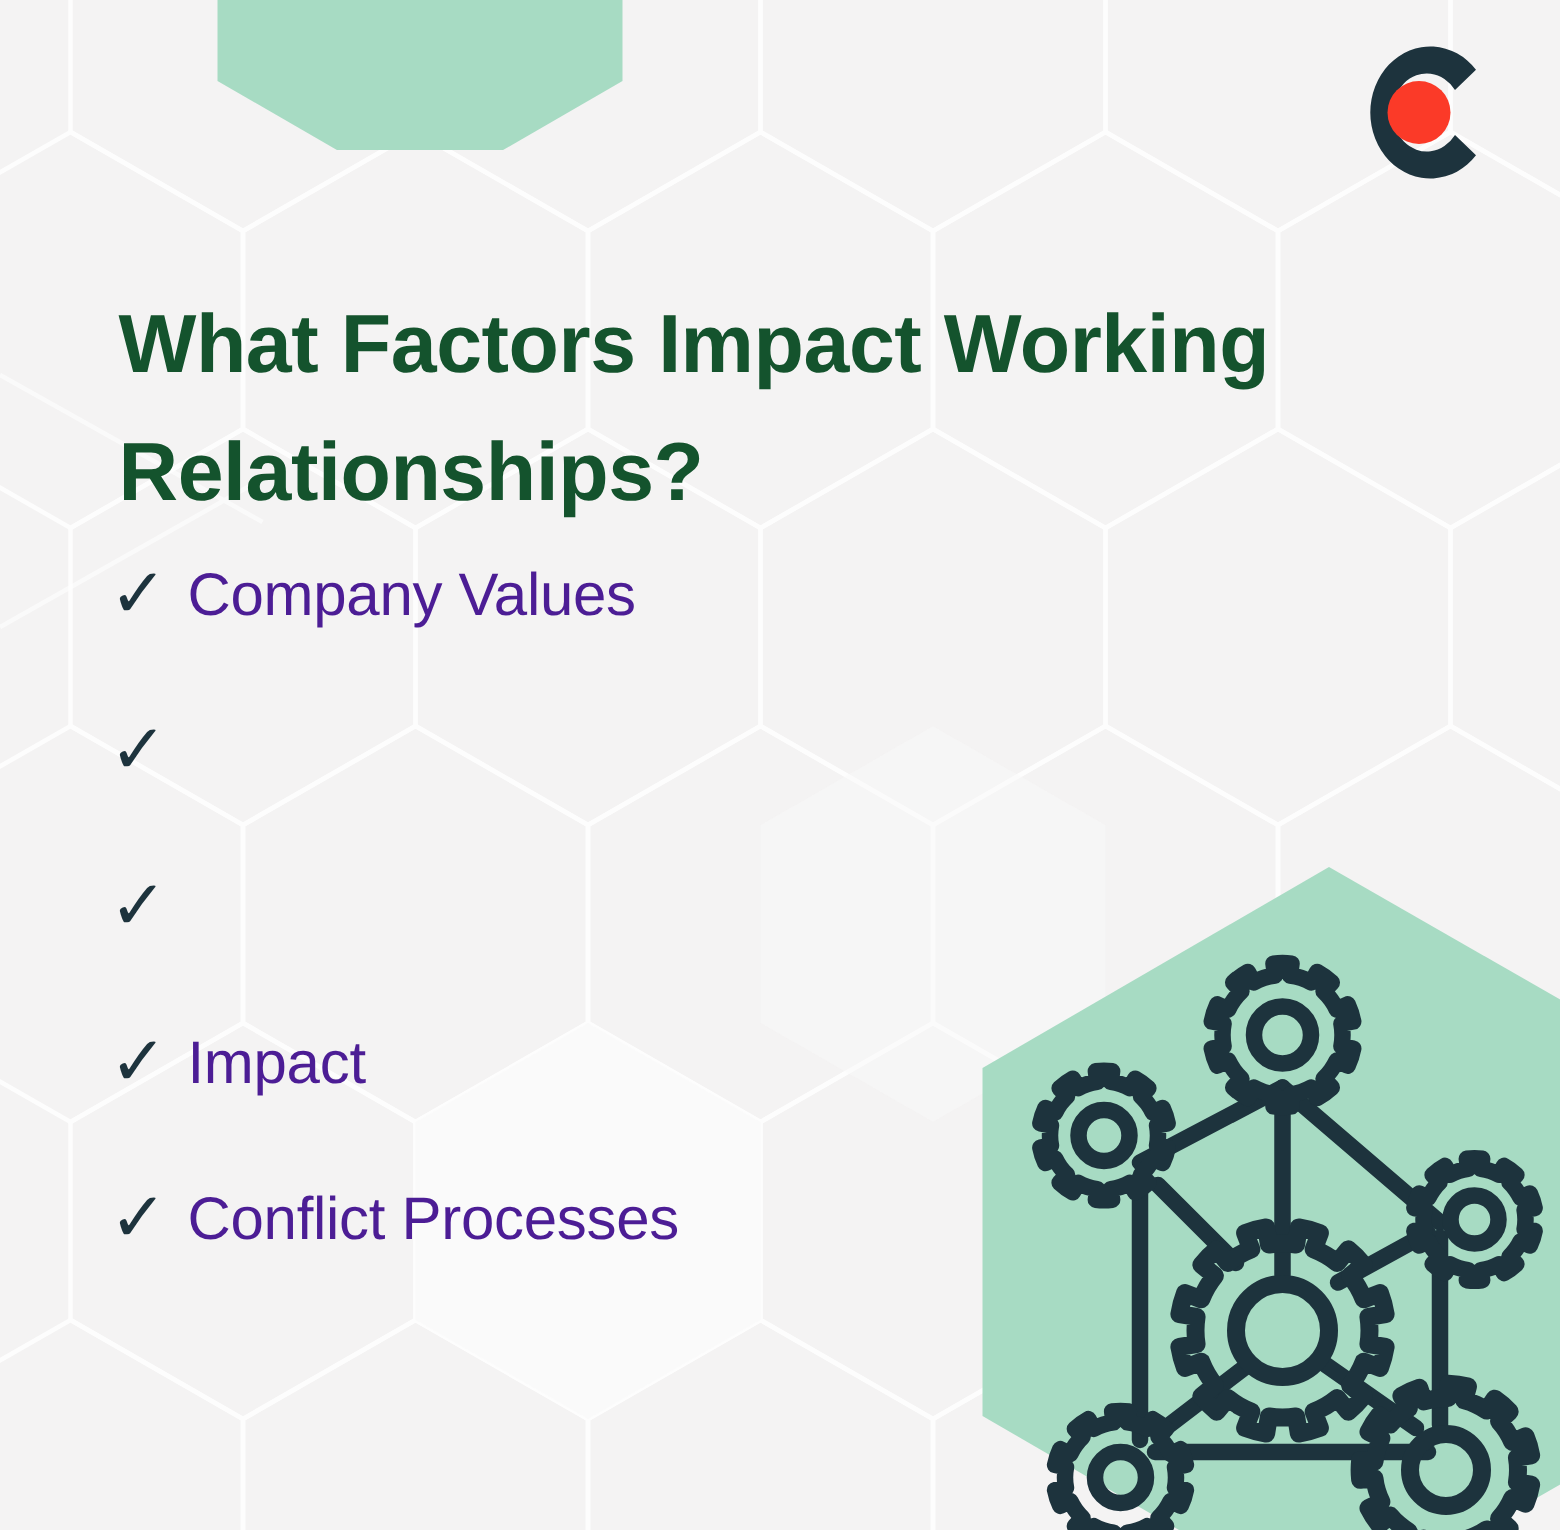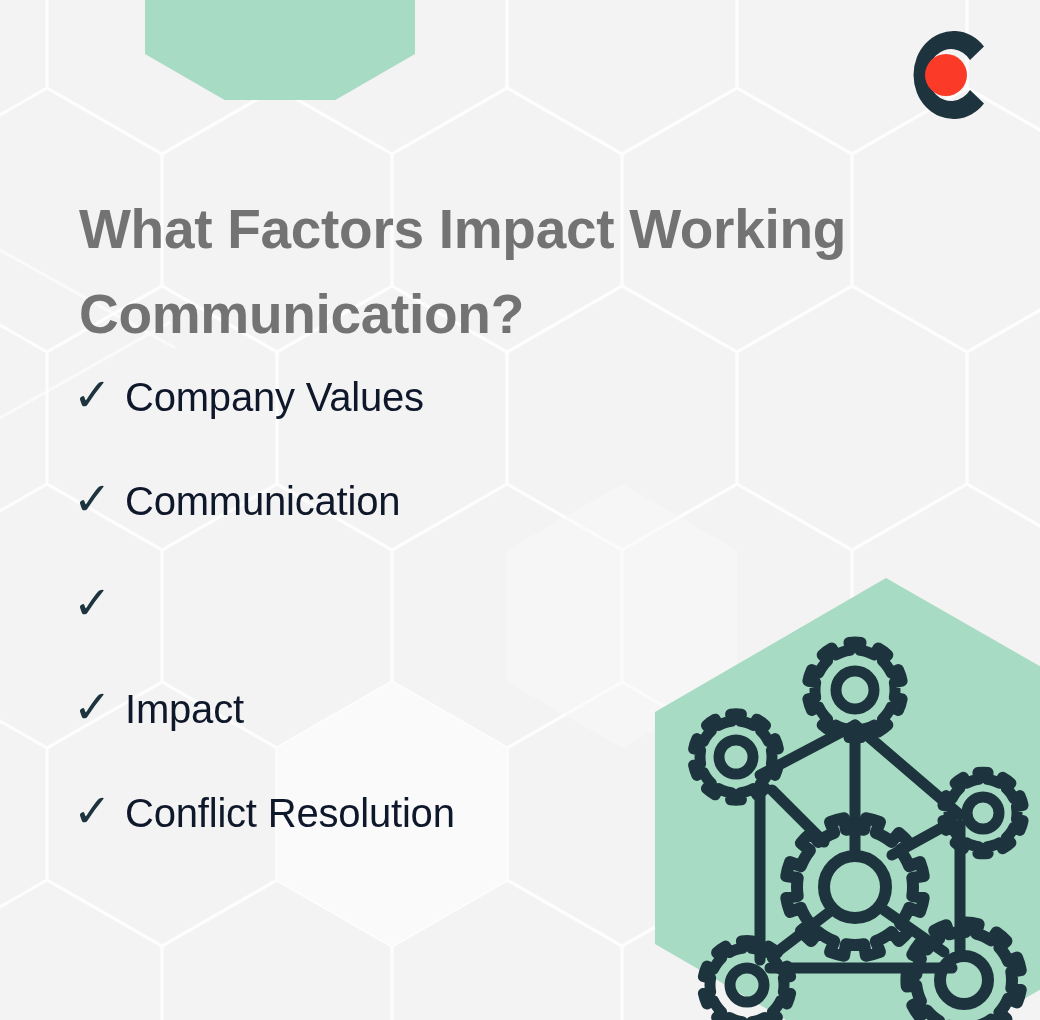--- a/index.html
+++ b/index.html
@@ -18,42 +18,42 @@
   
   .hex-green{position:absolute;}
 
   
   #logo{position:absolute;left:898px;top:28px;width:92px;height:94px;}
 
   
   #headline{
     position:absolute;left:79px;top:150px;width:900px;
     font-size:55px;line-height:1.55;font-weight:700;
-    color:#737373;letter-spacing:-0.3px;
+    color:#14532d;letter-spacing:-0.3px;
   }
   #headline .hl-line{display:block;}
 
   
   #checklist{position:absolute;left:73px;top:345px;width:640px;}
   .check-row{
     display:flex;align-items:center;
     height:104px;
   }
   .check-mark{
     width:52px;flex:0 0 52px;
     font-size:46px;line-height:1;
     color:#1d333d;
     text-align:left;
     font-family:"DejaVu Sans",sans-serif;
     font-weight:400;
     position:relative;top:-2px;
   }
   .check-label{
     font-size:40px;line-height:1;
-    color:#0f172a;font-weight:400;
+    color:#4c1d95;font-weight:400;
     white-space:nowrap;
     letter-spacing:-0.2px;
   }
 
   
   #gear-art{position:absolute;left:652px;top:560px;width:388px;height:460px;}
 </style>
 </head>
 <body>
 
@@ -128,42 +128,41 @@
   </svg>
 
   <svg id="logo" viewBox="0 0 92 94" width="92" height="94">
 
     <path d="M86 18.5 A40 44 0 1 0 86 75.5 L72 62 A23 26 0 1 1 72 32 Z" fill="#1d333d"></path>
     <circle cx="48" cy="47" r="21" fill="#fb3a28"></circle>
   </svg>
 
   <h1 id="headline">
     <span class="hl-line">What Factors Impact Working</span>
-    <span class="hl-line">Communication?</span>
+    <span class="hl-line">Relationships?</span>
   </h1>
 
   <ul id="checklist" style="list-style:none;margin:0;padding:0;">
     <li class="check-row">
       <span class="check-mark">✓</span>
       <span class="check-label">Company Values</span>
     </li>
     <li class="check-row">
       <span class="check-mark">✓</span>
-      <span class="check-label">Communication</span>
     </li>
     <li class="check-row">
       <span class="check-mark">✓</span>
     </li>
     <li class="check-row">
       <span class="check-mark">✓</span>
       <span class="check-label">Impact</span>
     </li>
     <li class="check-row">
       <span class="check-mark">✓</span>
-      <span class="check-label">Conflict Resolution</span>
+      <span class="check-label">Conflict Processes</span>
     </li>
   </ul>
 
   <svg id="gear-art" viewBox="0 0 388 460" width="388" height="460" aria-hidden="true">
     <defs>
 
       <g id="gear-shape">
 
         <g id="teeth"></g>
       </g>

